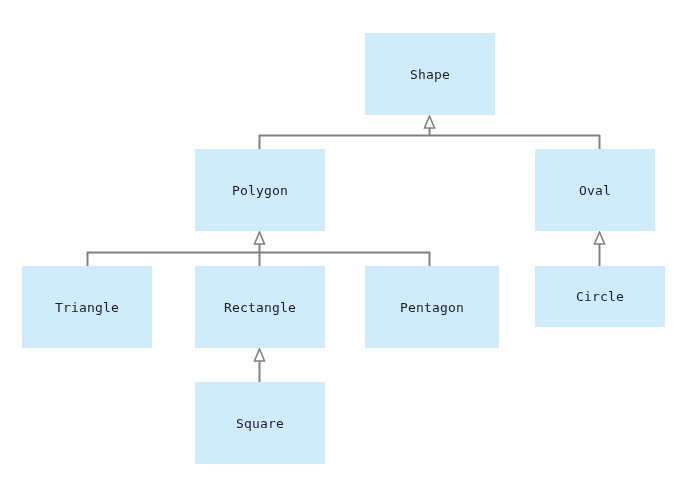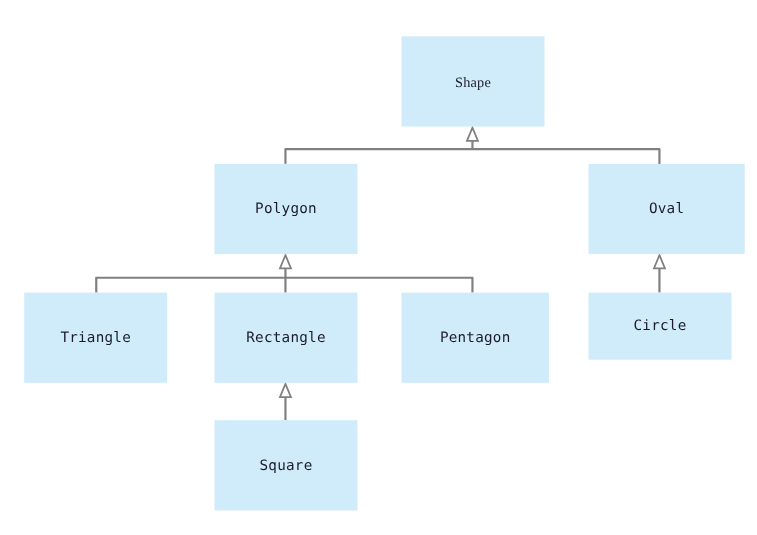--- a/index.html
+++ b/index.html
@@ -83,29 +83,29 @@
       <path d="M 599.5 244 L 599.5 266" fill="none" stroke="#808080" stroke-width="2"></path>
       <path d="M 599.5 232 L 604.5 244 L 594.5 244 Z" fill="#ffffff" stroke="#808080" stroke-width="1.6" stroke-linejoin="miter"></path>
     </g>
 
     <g>
       <path d="M 259.5 361 L 259.5 382" fill="none" stroke="#808080" stroke-width="2"></path>
       <path d="M 259.5 349 L 264.5 361 L 254.5 361 Z" fill="#ffffff" stroke="#808080" stroke-width="1.6" stroke-linejoin="miter"></path>
     </g>
   </svg>
 
-  <div class="node" style="left:365px; top:33px; width:130px; height:82px;font-family:Liberation Serif, serif;">
+  <div class="node" style="left:365px; top:33px; width:130px; height:82px;">
     <span class="node-label">Shape</span>
   </div>
 
   <div class="node" style="left:195px; top:149px; width:130px; height:82px;align-items:center;">
     <span class="node-label">Polygon</span>
   </div>
 
-  <div class="node" style="left:535px; top:149px; width:142px; height:82px;">
+  <div class="node" style="left:535px; top:149px; width:120px; height:82px;">
     <span class="node-label">Oval</span>
   </div>
 
   <div class="node" style="left:195px; top:266px; width:130px; height:82px;">
     <span class="node-label">Rectangle</span>
   </div>
 
   <div class="node" style="left:22px; top:266px; width:130px; height:82px;">
     <span class="node-label">Triangle</span>
   </div>

